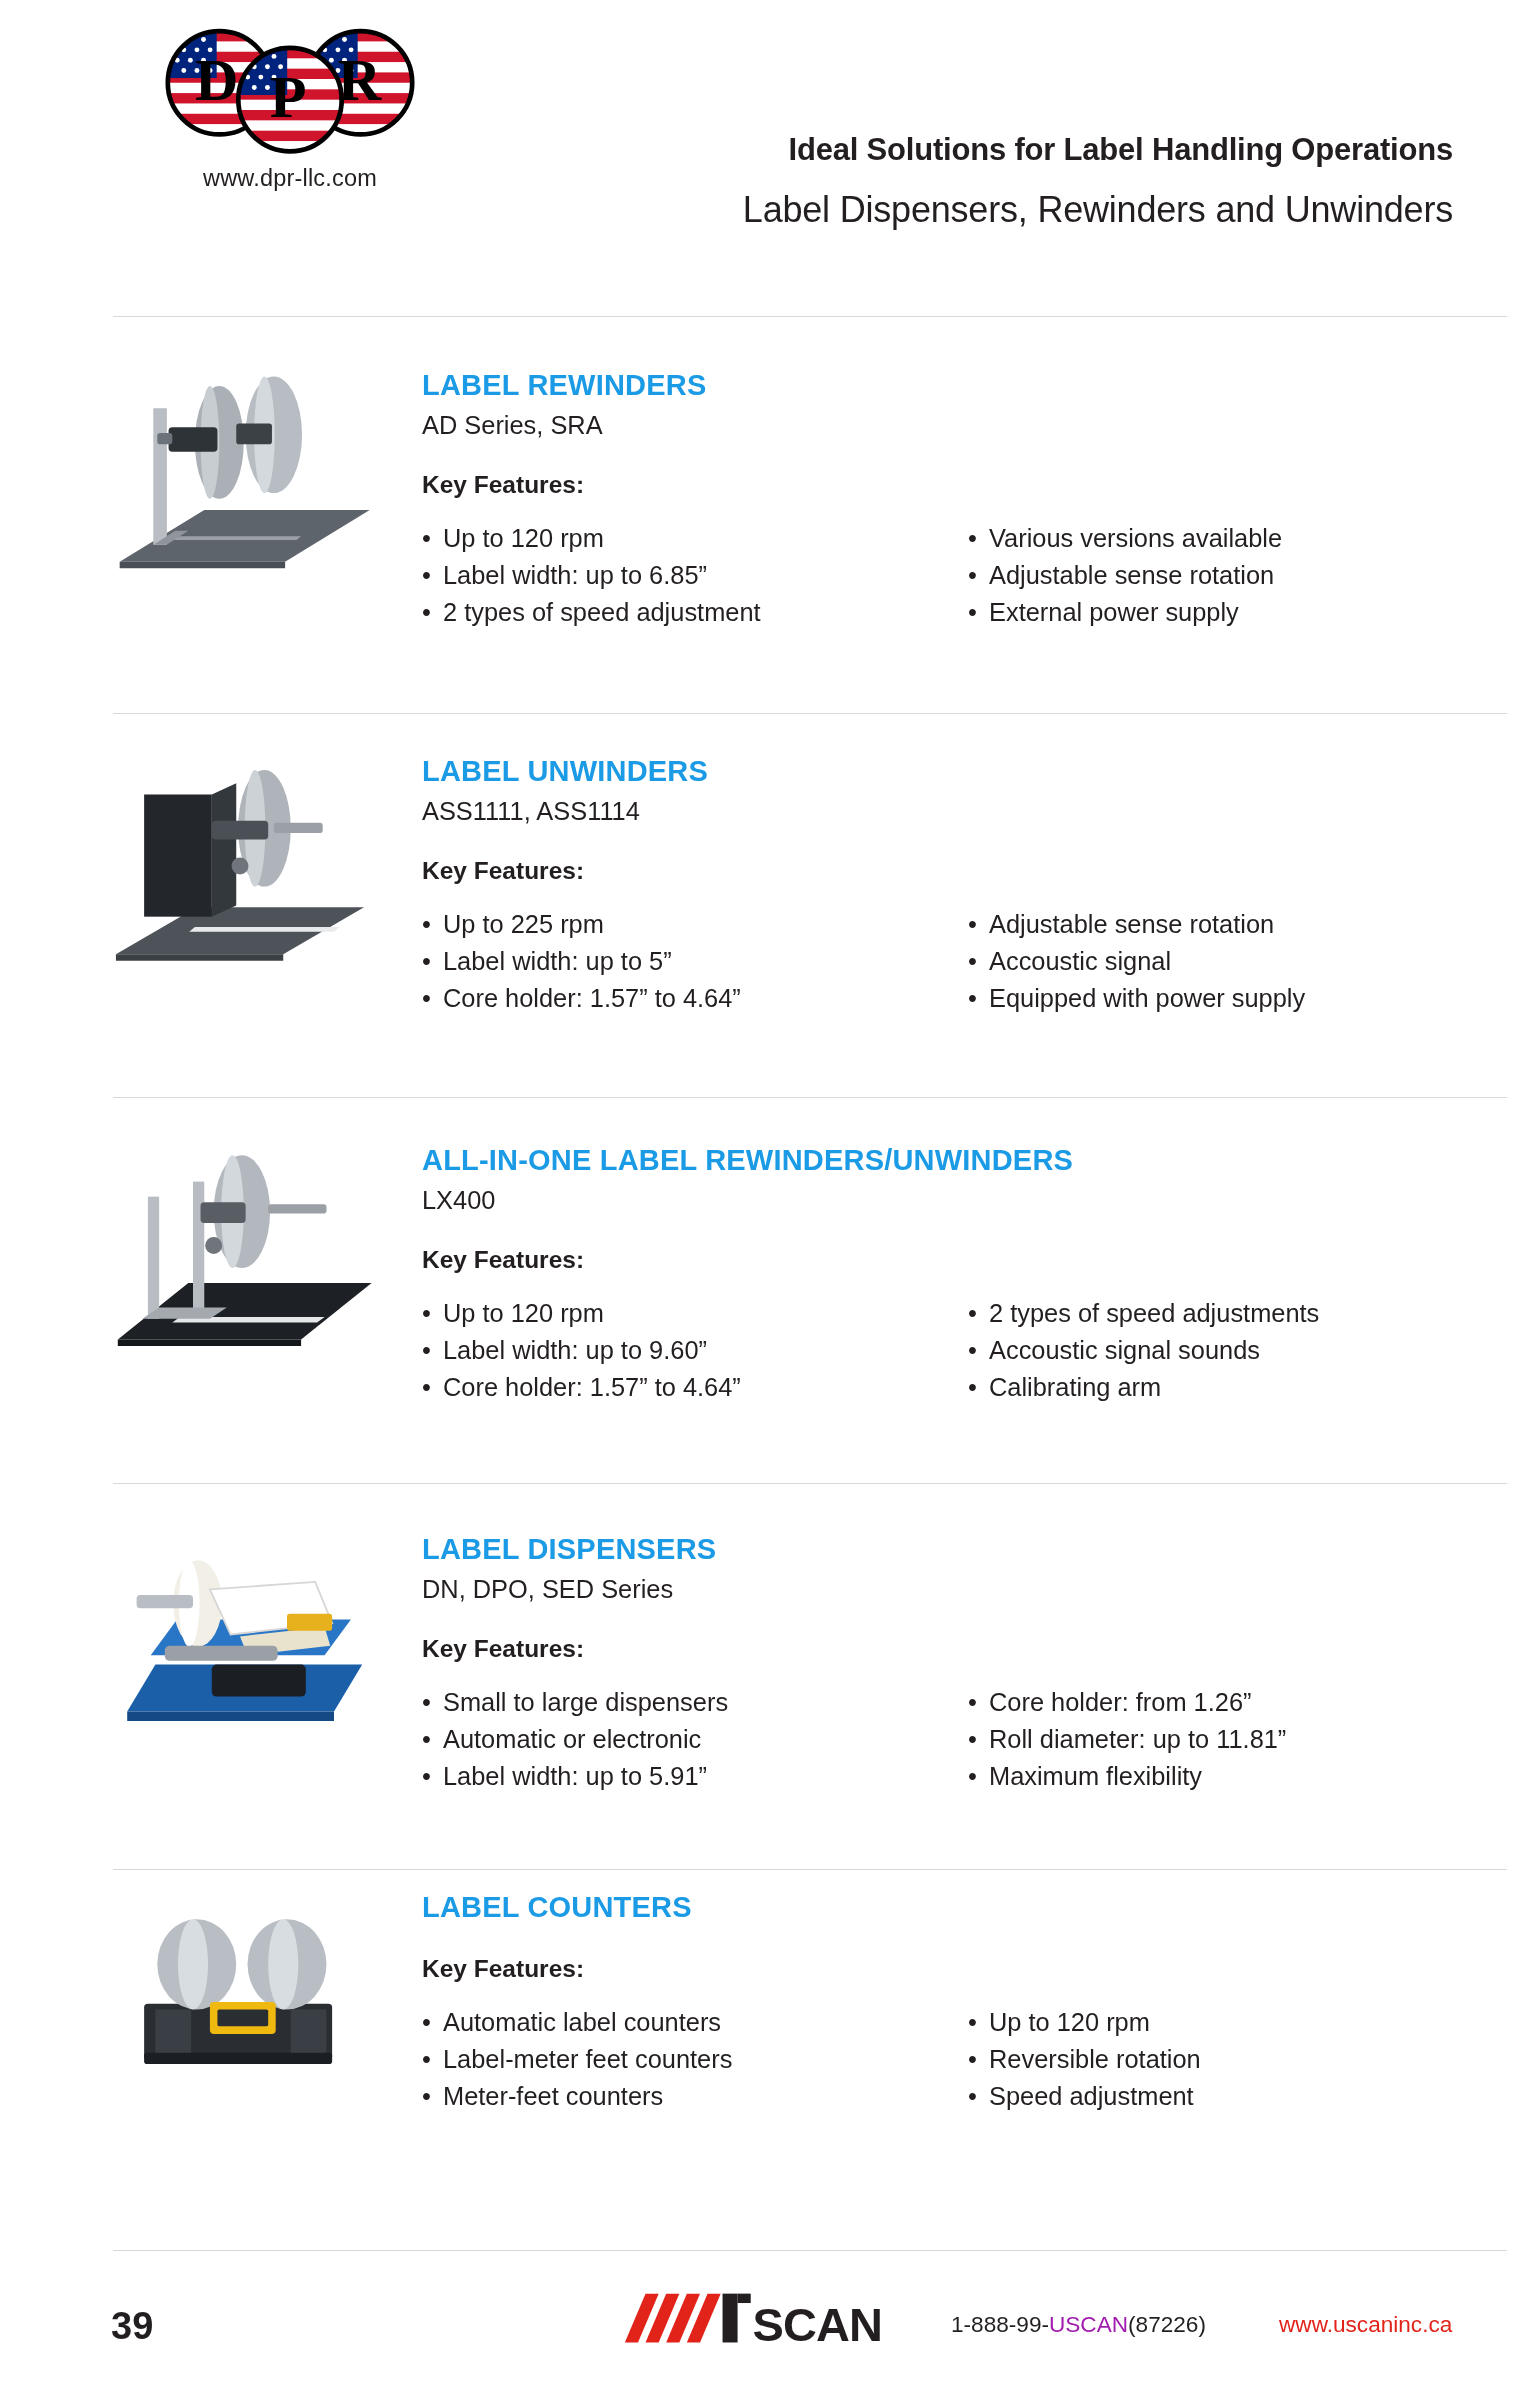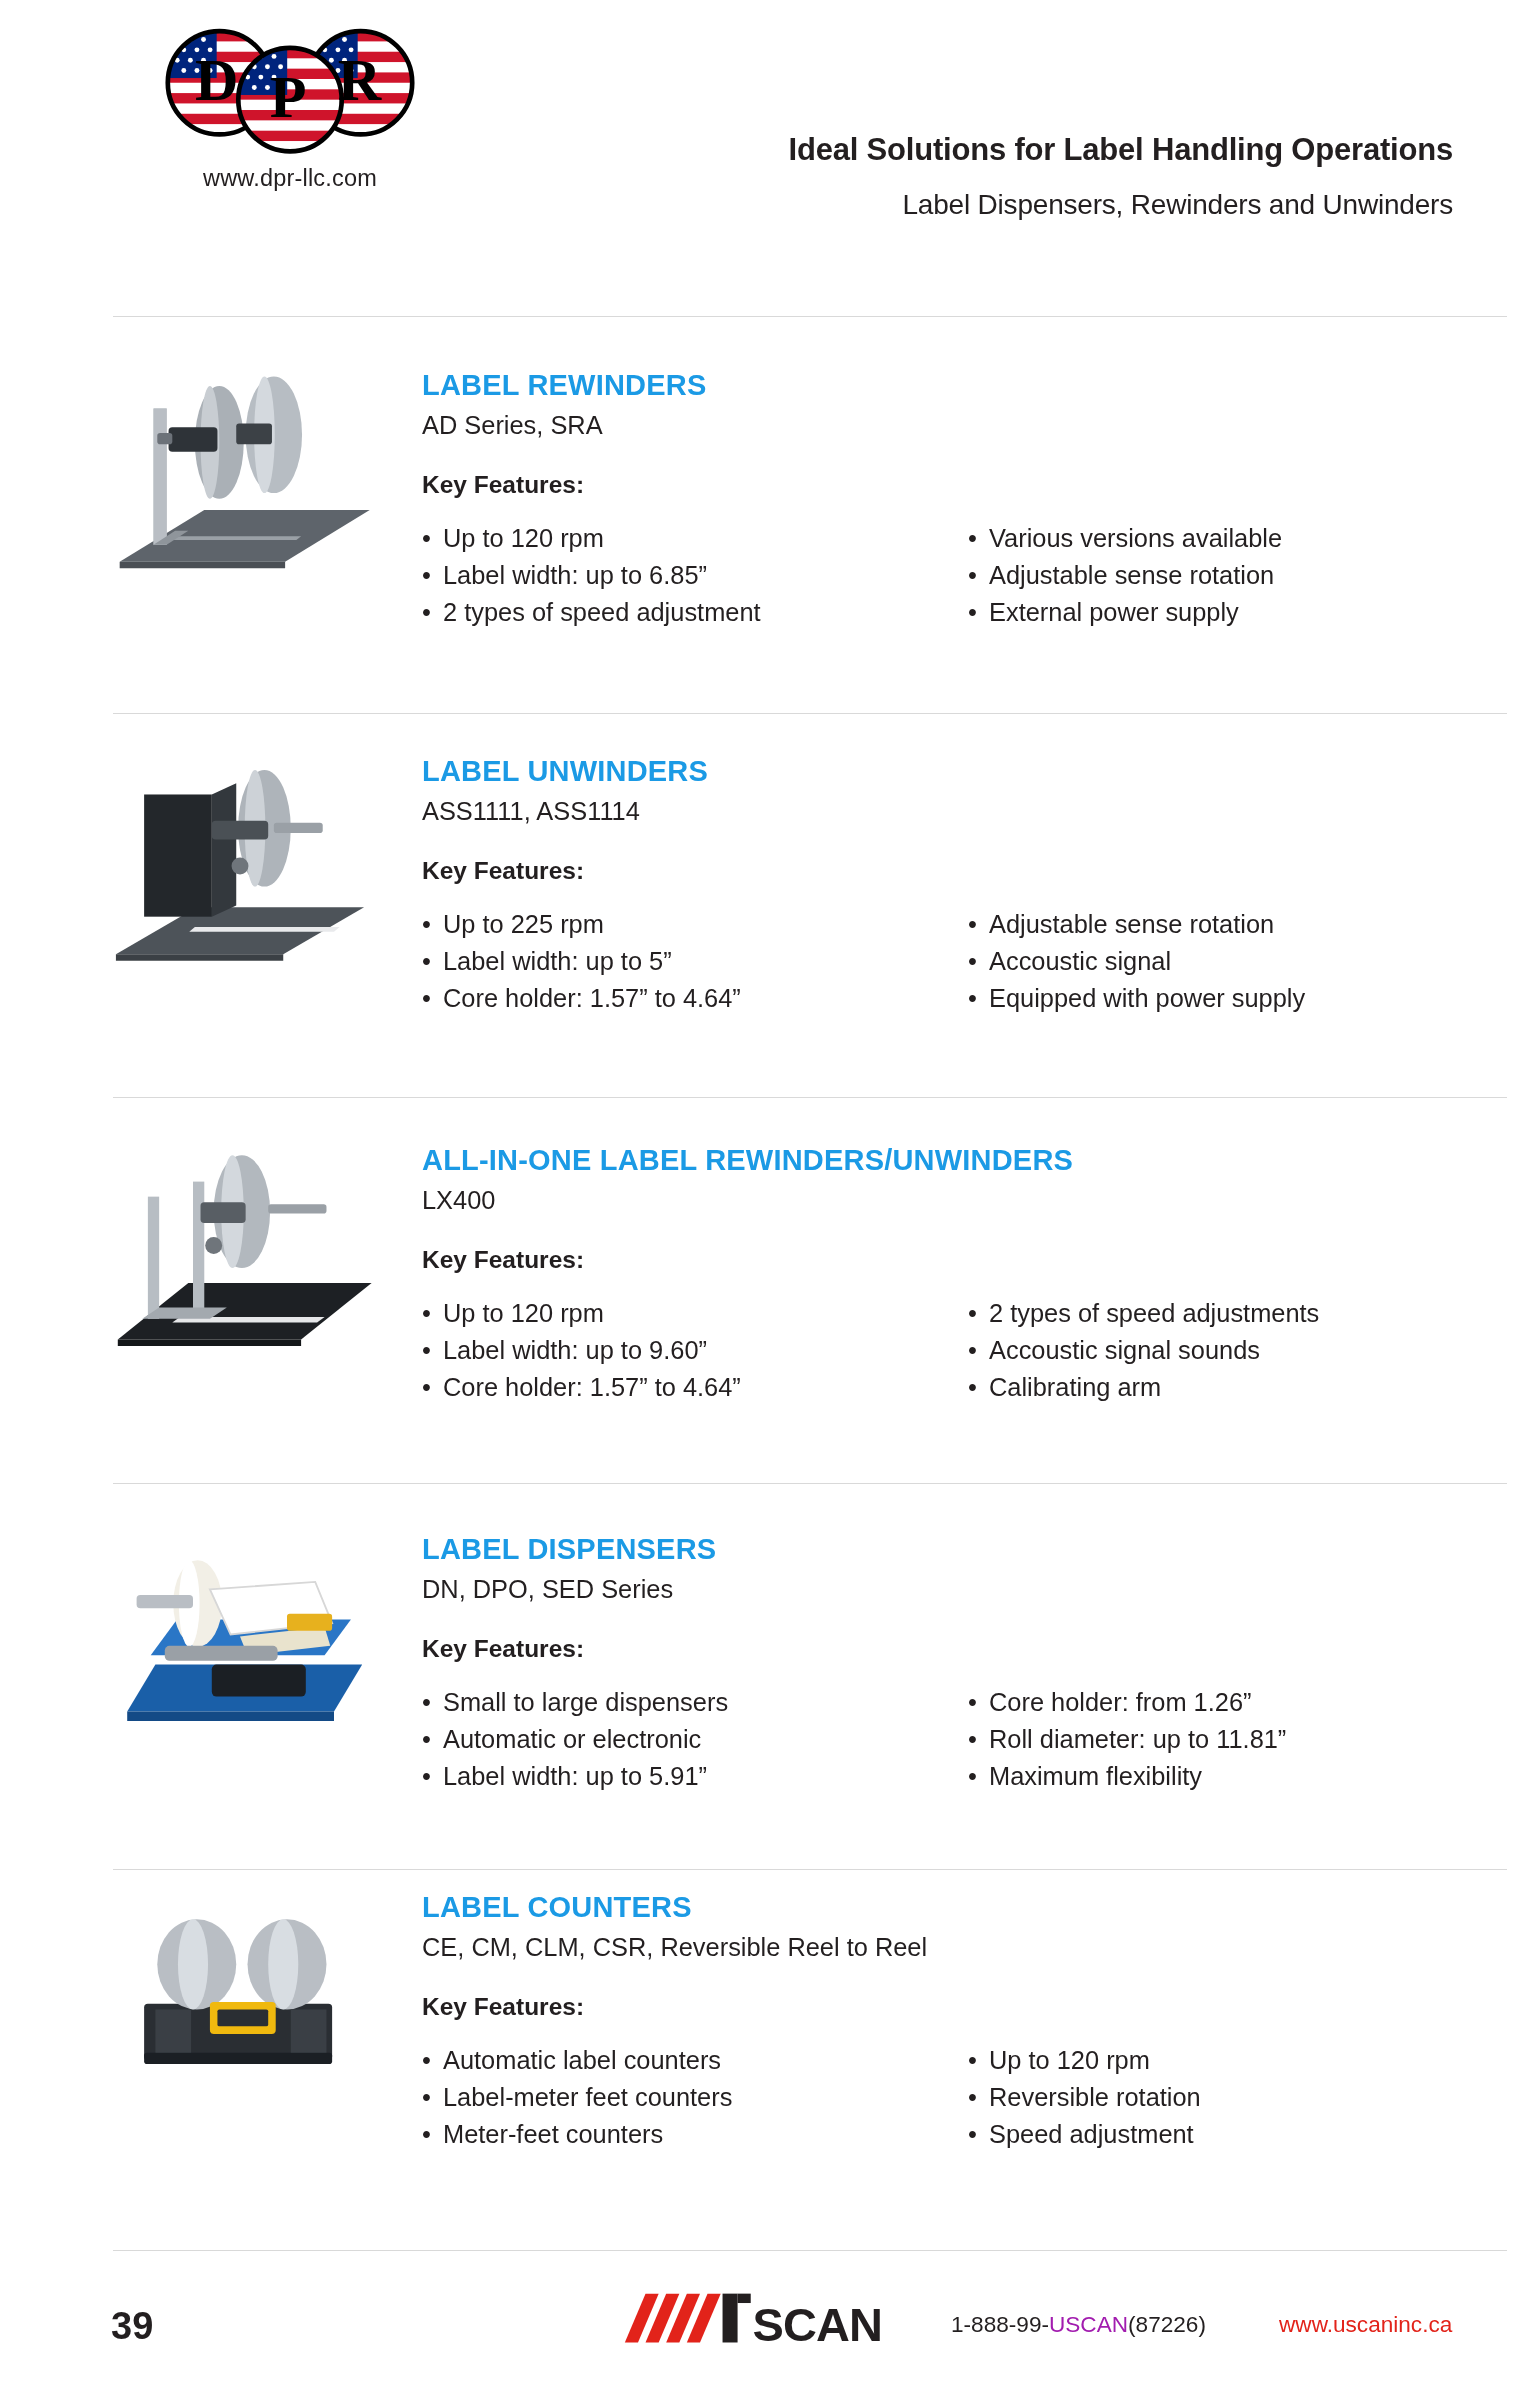--- a/index.html
+++ b/index.html
@@ -52,21 +52,21 @@
     width: 942px;
     text-align: right;
   }
   .header-title {
     font-size: 31px;
     font-weight: bold;
     color: #231f20;
     letter-spacing: -0.2px;
   }
   .header-sub {
-    font-size: 28px;
+    font-size: 36px;
     color: #231f20;
     margin-top: 21px;
     letter-spacing: -0.2px;
   }
 
   .hr {
     position: absolute;
     left: 113px;
     width: 1394px;
     height: 0.9px;
@@ -440,21 +440,20 @@
         <ellipse cx="200" cy="78" rx="42" ry="48" fill="#b9bec4"></ellipse>
         <ellipse cx="196" cy="78" rx="16" ry="48" fill="#d8dde2"></ellipse>
         <rect x="118" y="118" width="70" height="34" rx="4" fill="#f0b90f"></rect>
         <rect x="126" y="126" width="54" height="18" rx="2" fill="#2a2e33"></rect>
         <rect x="60" y="126" width="38" height="46" fill="#3a3f45"></rect>
         <rect x="204" y="126" width="38" height="46" fill="#3a3f45"></rect>
       </svg>
     </div>
     <div class="body">
       <div class="sec-title">LABEL COUNTERS</div>
-      <div class="sec-models">CE, CM, CLM, CSR, Reversible Reel to Reel</div>
       <div class="key-features">Key Features:</div>
       <div class="features">
         <div class="feat-col left">
           <div class="feat"><span class="dot">•</span><span>Automatic label counters</span></div>
           <div class="feat"><span class="dot">•</span><span>Label-meter feet counters</span></div>
           <div class="feat"><span class="dot">•</span><span>Meter-feet counters</span></div>
         </div>
         <div class="feat-col right">
           <div class="feat"><span class="dot">•</span><span>Up to 120 rpm</span></div>
           <div class="feat"><span class="dot">•</span><span>Reversible rotation</span></div>

